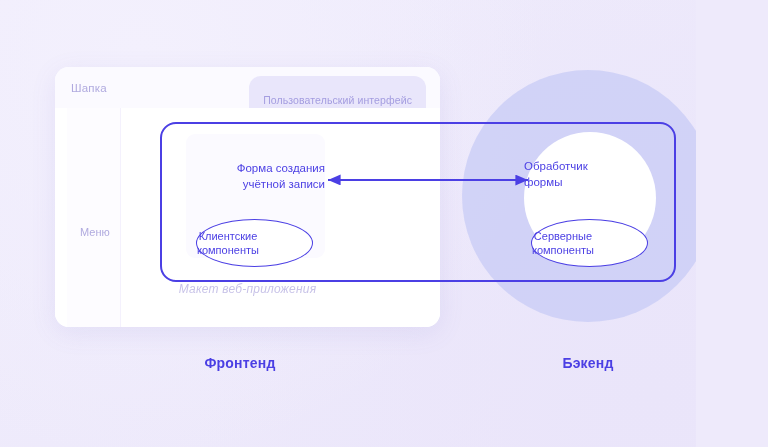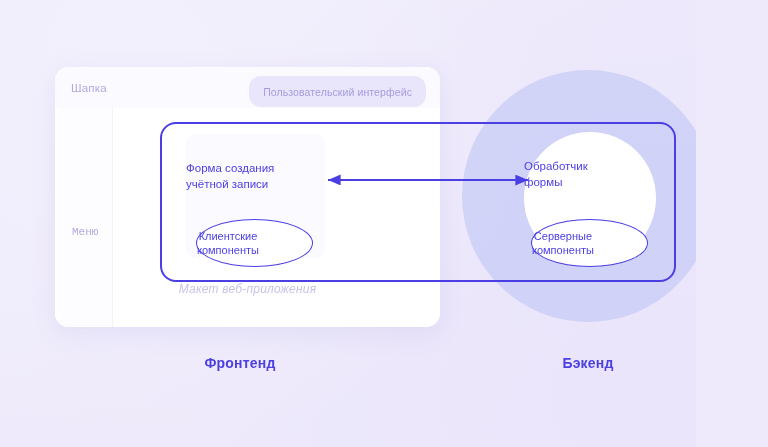--- a/index.html
+++ b/index.html
@@ -43,34 +43,33 @@
   .mockup-header{
     position:absolute;left:0;top:0;width:385px;height:41px;
     background:#fbfaff;
     display:flex;align-items:center;
   }
   .mockup-header-title{
     margin-left:16px;font-size:11.5px;color:#b0aadf;letter-spacing:.2px;
   }
   .ui-pill{
     position:absolute;right:14px;top:9px;
-    height:23px;padding:4px 14px;border-radius:12px;
+    height:23px;padding:12px 14px;border-radius:12px;
     background:#e9e6fb;
     display:flex;align-items:center;justify-content:center;
     font-size:10.5px;color:#a49de0;white-space:nowrap;letter-spacing:.1px;
   }
   .mockup-body{
     position:absolute;left:0;top:41px;width:385px;height:219px;
     background:#ffffff;
   }
   .mockup-sidebar{
-    position:absolute;left:4px;top:0;width:53px;height:219px;
+    position:absolute;left:12px;top:0;width:53px;height:219px;
     background:#fdfcff;
     border-right:1px solid #f4f1fd;
-    font-family:Liberation Mono, monospace;
   }
   .mockup-sidebar-label{
     position:absolute;left:13px;top:118px;
     font-size:11px;color:#b0aadf;
   }
   .mockup-caption{
     position:absolute;left:0;right:0;top:174px;
     text-align:center;
     font-size:12px;font-style:italic;color:#c8c3e8;letter-spacing:.2px;
   }
@@ -84,21 +83,21 @@
   }
 
   
   .form-card{
     position:absolute;left:186px;top:134px;width:139px;height:124px;
     background:#fbfaff;
     border-radius:9px;
   }
   .form-card-title{
     position:absolute;left:0;right:0;top:26px;
-    text-align:left;
+    text-align:right;
     font-size:11.5px;line-height:16px;color:#4b3fe4;
   }
 
   
   .ellipse{
     position:absolute;
     border:1.4px solid #4b3fe4;
     border-radius:50%;
     background:#ffffff;
     display:flex;align-items:center;justify-content:flex-start;

